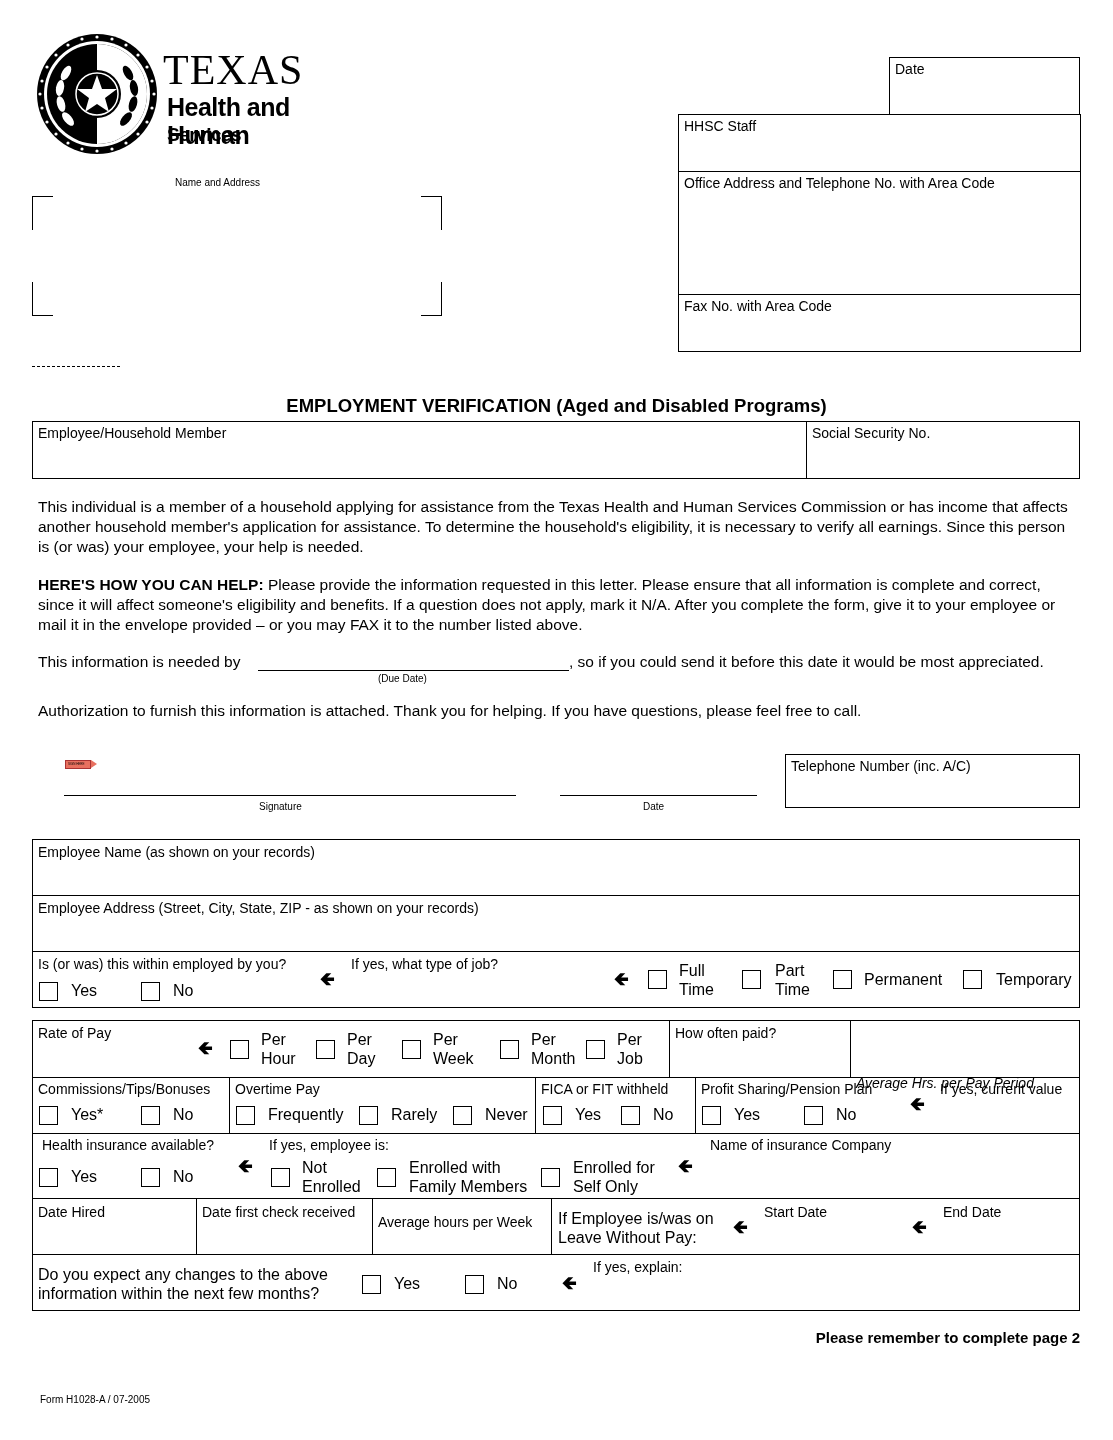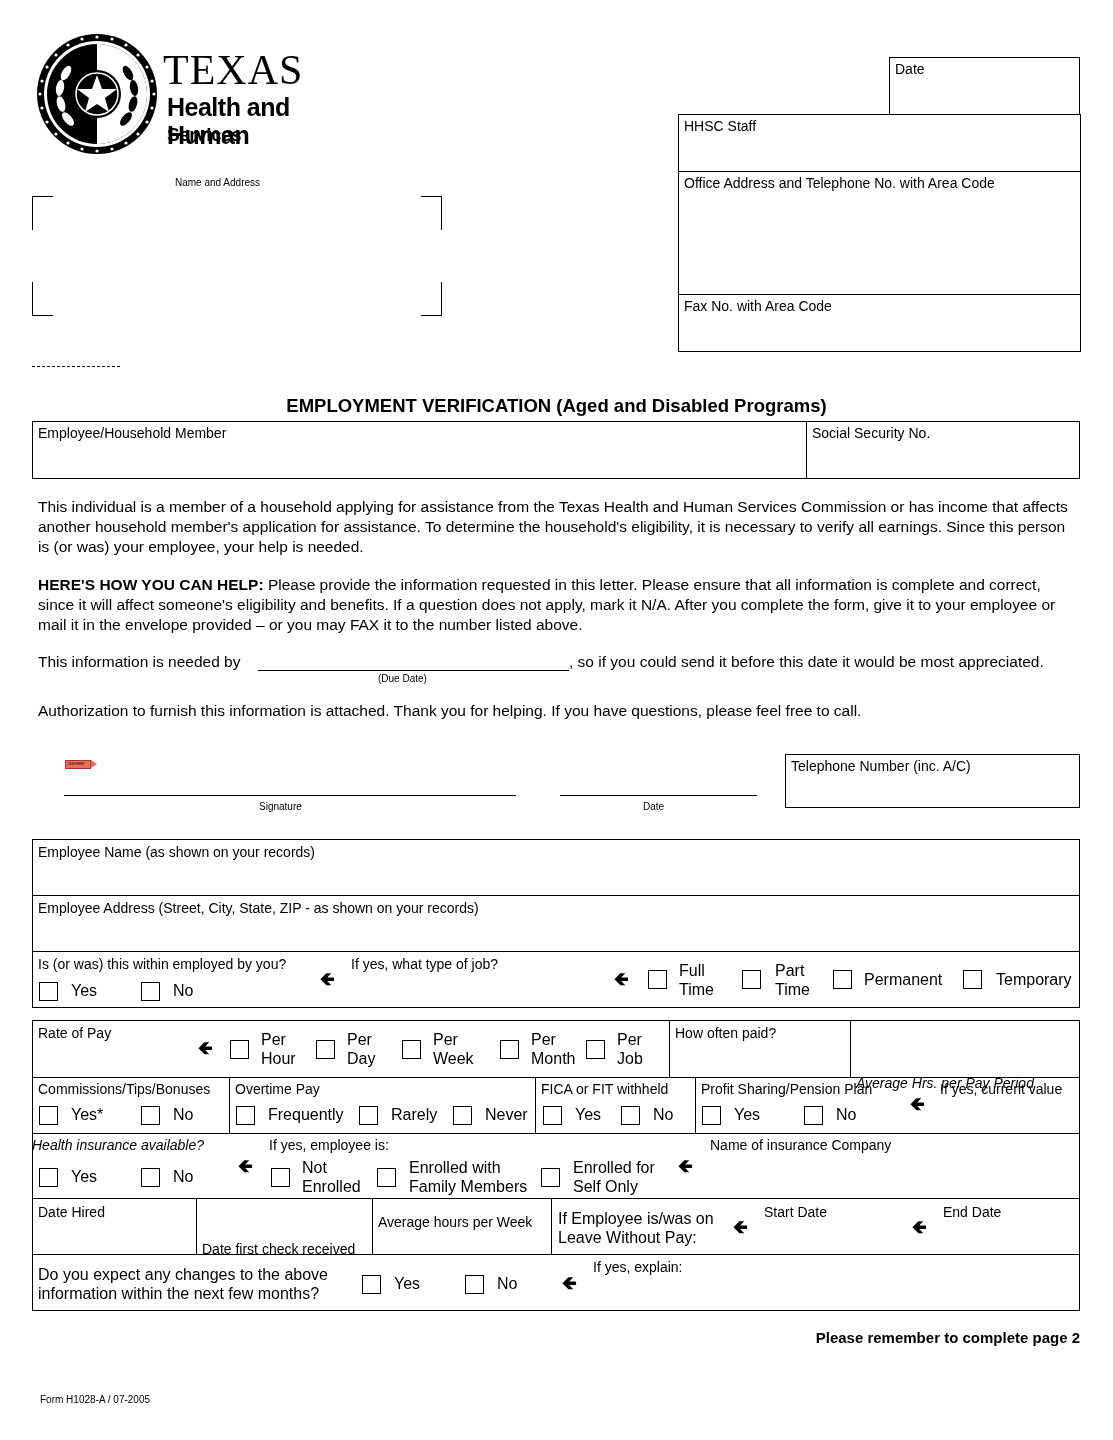--- a/index.html
+++ b/index.html
@@ -197,42 +197,42 @@
 <div class="abs cell-label" style="left:701px;top:1081px;">Profit Sharing/Pension Plan</div>
 <div class="cb" style="left:702px;top:1106px;"></div>
 <div class="opt" style="left:734px;top:1105px;">Yes</div>
 <div class="cb" style="left:804px;top:1106px;"></div>
 <div class="opt" style="left:836px;top:1105px;">No</div>
 <div class="arrow" style="left:910px;top:1095px;">🡸</div>
 <div class="abs cell-label" style="left:940px;top:1081px;">If yes, current value</div>
 <div class="abs" style="left:940px;top:1099px;width:138px;height:33px;"></div>
 <div class="hline" style="left:32px;top:1133px;width:1048px;"></div>
 
-<div class="abs cell-label" style="left:32px;top:1137px;font-style:italic;">Health insurance available?</div>
+<div class="abs cell-label" style="left:42px;top:1137px;">Health insurance available?</div>
 <div class="cb" style="left:39px;top:1168px;"></div>
 <div class="opt" style="left:71px;top:1167px;">Yes</div>
 <div class="cb" style="left:141px;top:1168px;"></div>
 <div class="opt" style="left:173px;top:1167px;">No</div>
 <div class="arrow" style="left:238px;top:1157px;">🡸</div>
 <div class="abs cell-label" style="left:269px;top:1137px;">If yes, employee is:</div>
 <div class="cb" style="left:271px;top:1168px;"></div>
 <div class="opt" style="left:302px;top:1158px;"><span>Not</span><br><span>Enrolled</span></div>
 <div class="cb" style="left:377px;top:1168px;"></div>
 <div class="opt" style="left:409px;top:1158px;"><span>Enrolled with</span><br><span>Family Members</span></div>
 <div class="cb" style="left:541px;top:1168px;"></div>
 <div class="opt" style="left:573px;top:1158px;"><span>Enrolled for</span><br><span>Self Only</span></div>
 <div class="arrow" style="left:678px;top:1157px;">🡸</div>
 <div class="abs cell-label" style="left:710px;top:1137px;">Name of insurance Company</div>
 <div class="abs" style="left:710px;top:1155px;width:368px;height:42px;"></div>
 <div class="hline" style="left:32px;top:1198px;width:1048px;"></div>
 
 <div class="abs cell-label" style="left:38px;top:1204px;">Date Hired</div>
 <div class="abs" style="left:33px;top:1222px;width:163px;height:31px;"></div>
 <div class="vline" style="left:196px;top:1198px;height:56px;"></div>
-<div class="abs cell-label" style="left:202px;top:1204px;margin-top:37px;">Date first check received</div>
+<div class="abs cell-label" style="left:202px;top:1204px;">Date first check received</div>
 <div class="abs" style="left:197px;top:1222px;width:175px;height:31px;"></div>
 <div class="vline" style="left:372px;top:1198px;height:56px;"></div>
 <div class="abs cell-label" style="left:378px;top:1204px;margin-top:10px;">Average hours per Week</div>
 <div class="abs" style="left:373px;top:1222px;width:178px;height:31px;"></div>
 <div class="vline" style="left:551px;top:1198px;height:56px;"></div>
 <div class="opt" style="left:558px;top:1209px;"><span>If Employee is/was on</span><br><span>Leave Without Pay:</span></div>
 <div class="arrow" style="left:733px;top:1218px;">🡸</div>
 <div class="abs cell-label" style="left:764px;top:1204px;">Start Date</div>
 <div class="abs" style="left:764px;top:1222px;width:140px;height:31px;"></div>
 <div class="arrow" style="left:912px;top:1218px;">🡸</div>

